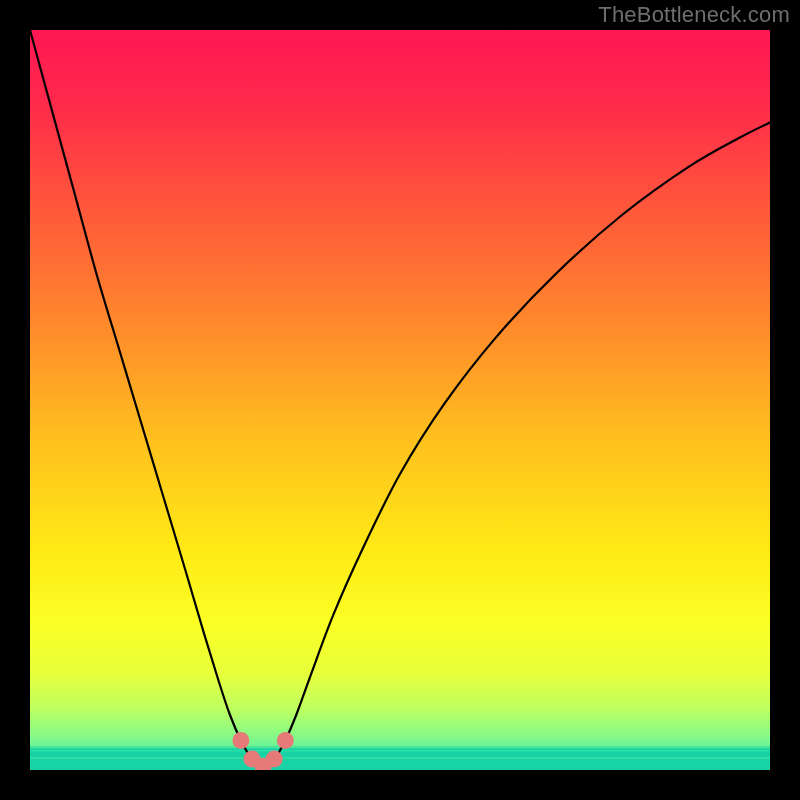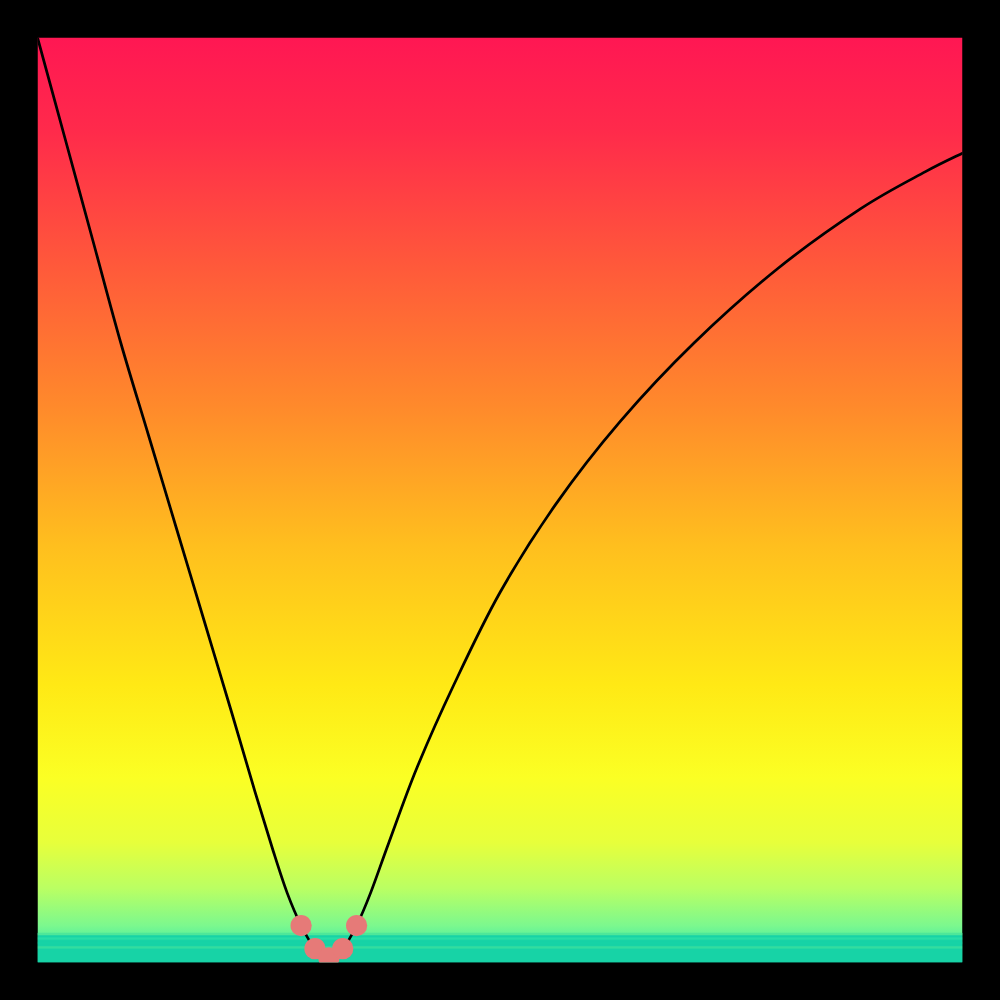--- a/index.html
+++ b/index.html
@@ -36,20 +36,21 @@
   svg {
     display: block;
     width: 740px;
     height: 740px;
   }
 </style>
 </head>
 <body>
 
 <div class="frame">
+  <div class="watermark">TheBottleneck.com</div>
   <div class="plot">
     <svg viewBox="0 0 740 740" preserveAspectRatio="none">
       <defs>
         <linearGradient id="bg-grad" x1="0" y1="0" x2="0" y2="1">
             <stop offset="0.00%" stop-color="#ff1753"></stop>
             <stop offset="10.00%" stop-color="#ff2a4b"></stop>
             <stop offset="25.00%" stop-color="#ff5a3a"></stop>
             <stop offset="40.00%" stop-color="#ff8a2b"></stop>
             <stop offset="55.00%" stop-color="#ffbf1e"></stop>
             <stop offset="70.00%" stop-color="#ffe915"></stop>

